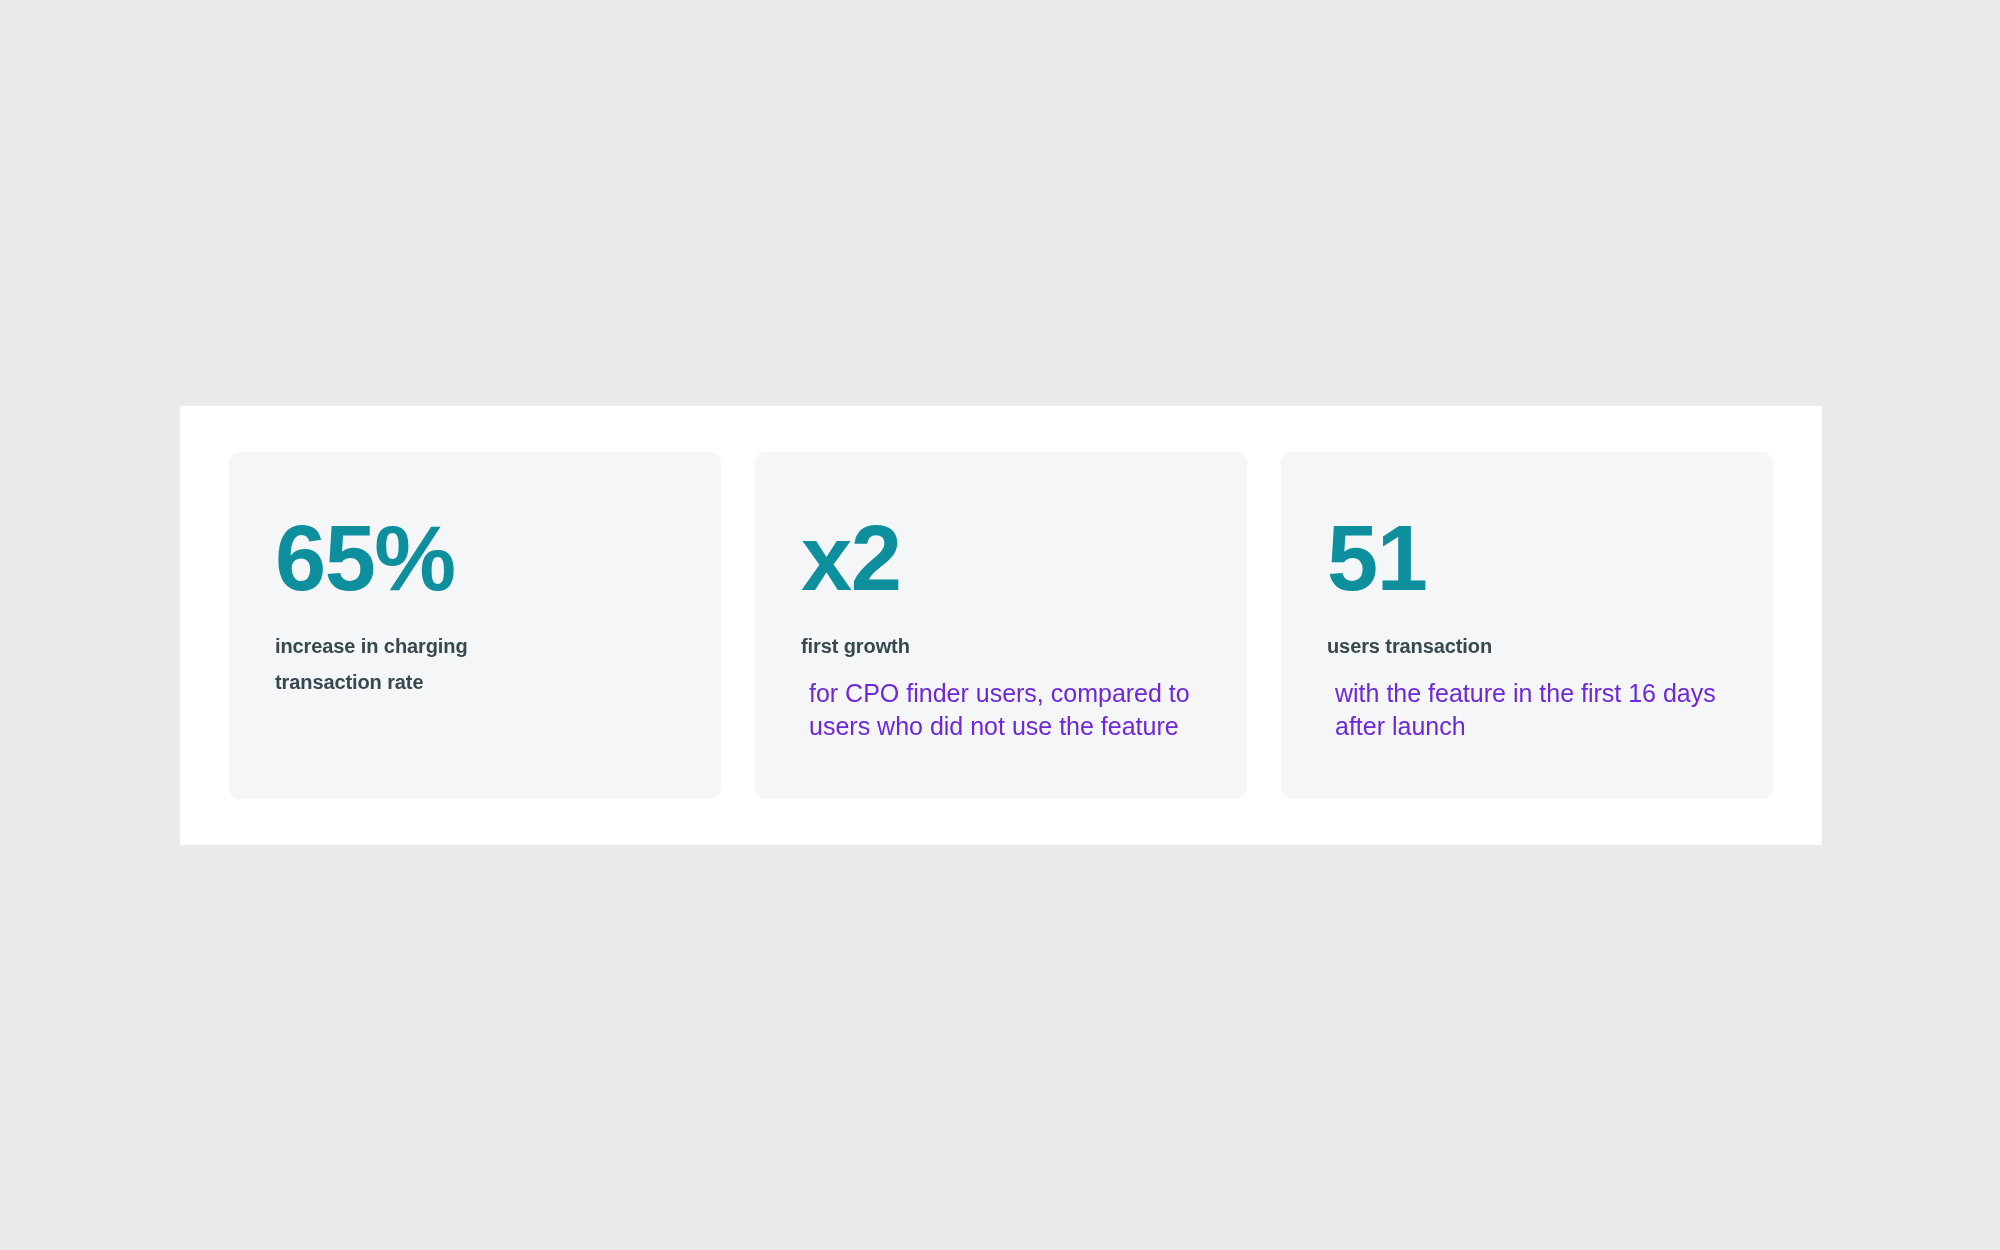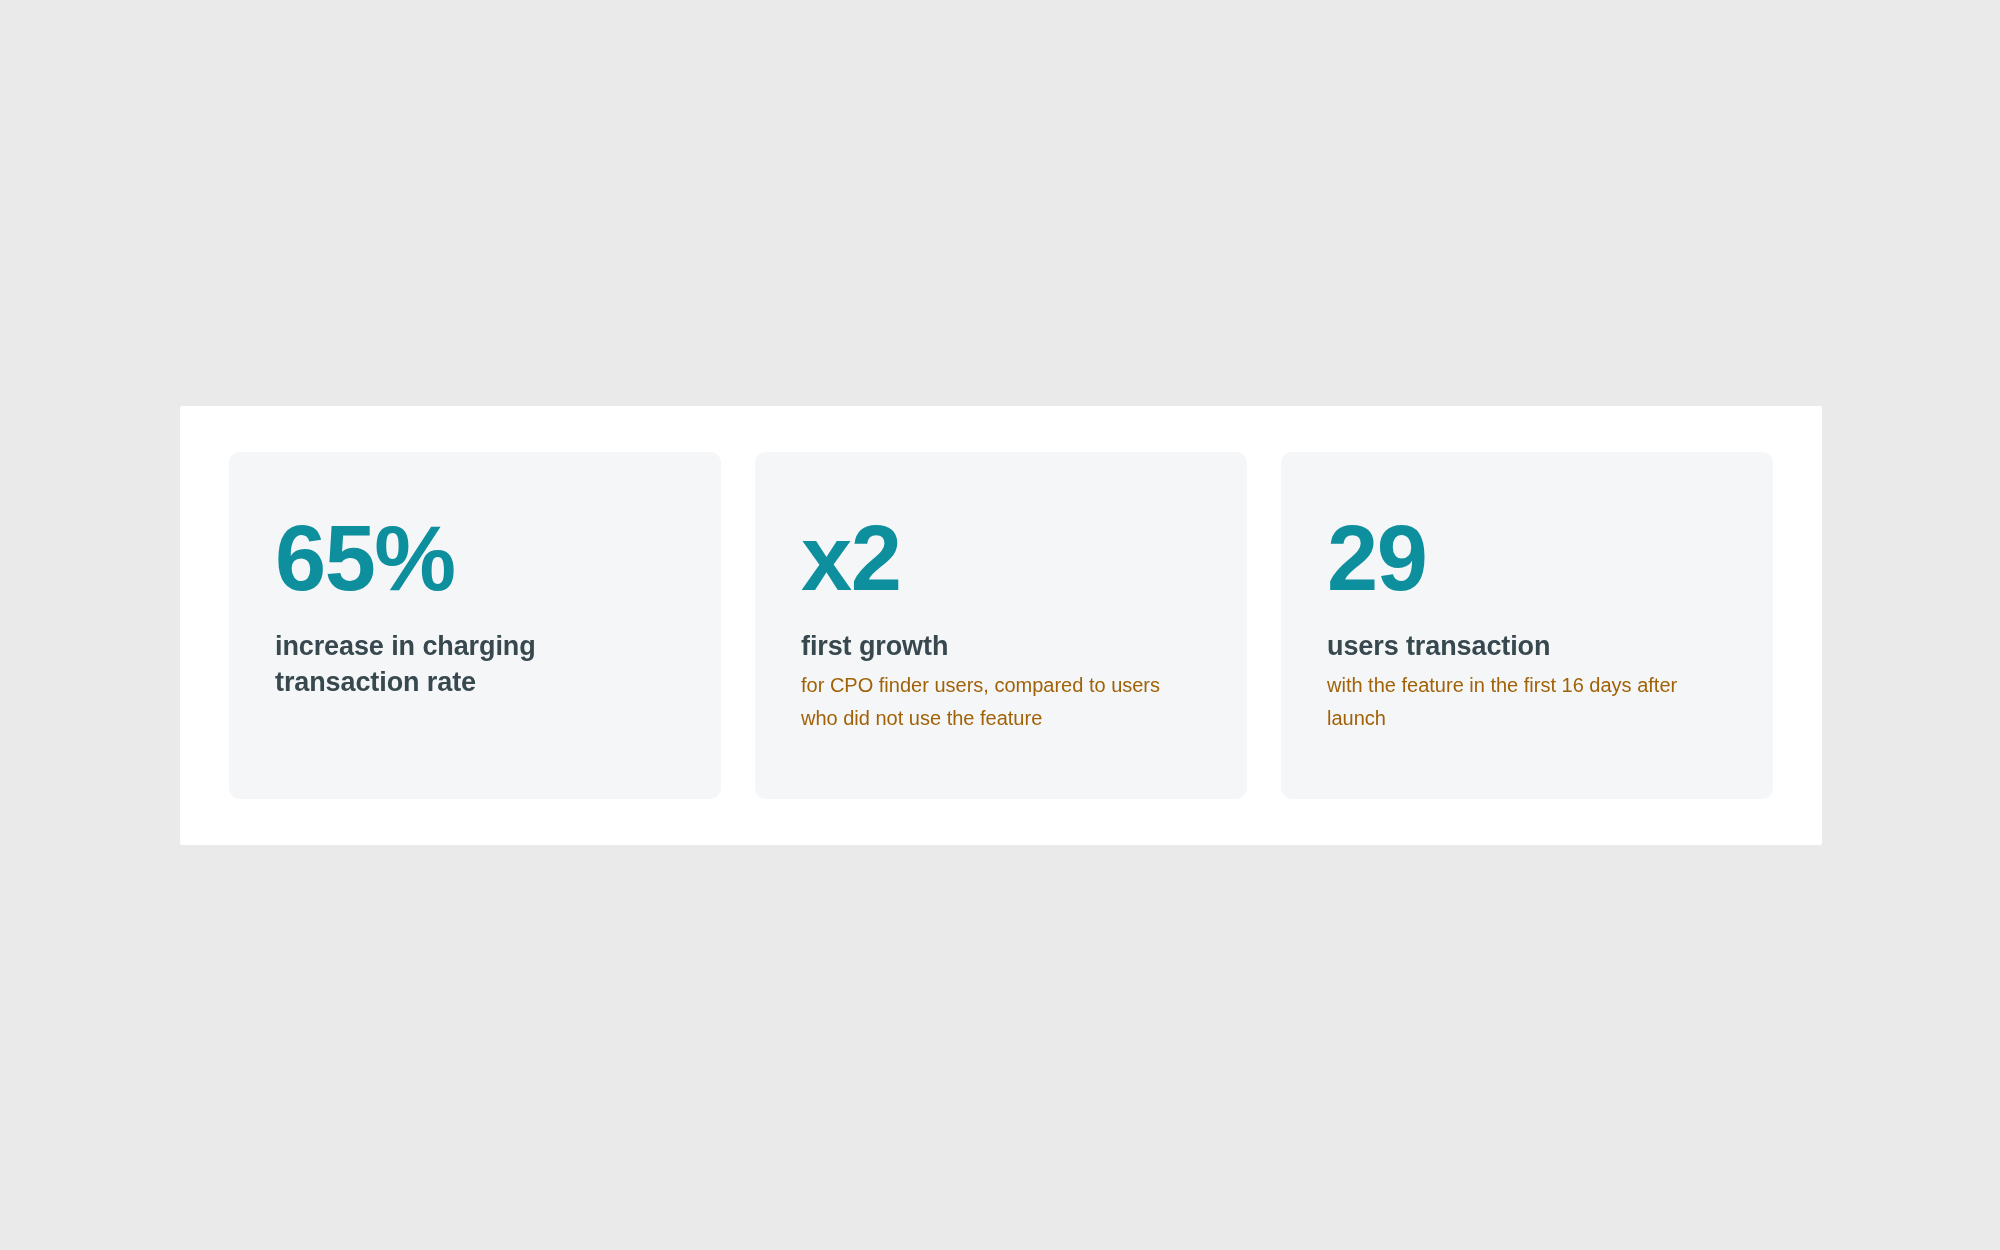--- a/index.html
+++ b/index.html
@@ -47,34 +47,34 @@
     font-size: 92px;
     line-height: 88px;
     font-weight: 700;
     letter-spacing: -1.5px;
     margin: 0 0 26px 0;
     white-space: nowrap;
   }
 
   .stat-heading {
     color: #37484f;
-    font-size: 27px;
+    font-size: 20px;
     line-height: 36px;
     font-weight: 700;
     letter-spacing: -0.1px;
     margin: 0 0 5px 0;
     max-width: 100%;
   }
 
   .stat-desc {
-    color: #a16207;
-    font-size: 20px;
+    color: #6d28d9;
+    font-size: 25px;
     line-height: 33px;
     font-weight: 400;
-    margin: 0;
+    margin: 8px;
     max-width: 100%;
   }
 
   #card-increase .stat-heading { max-width: 300px; }
   #card-increase .stat-desc    { max-width: 300px; }
   #card-growth   .stat-desc    { max-width: 390px; }
   #card-users    .stat-desc    { max-width: 390px; }
 </style>
 </head>
 <body>
@@ -86,18 +86,18 @@
     <div class="stat-heading">increase in charging transaction rate</div>
   </div>
 
   <div class="stat-card" id="card-growth">
     <div class="stat-value">x2</div>
     <div class="stat-heading">first growth</div>
     <div class="stat-desc">for CPO finder users, compared to users who did not use the feature</div>
   </div>
 
   <div class="stat-card" id="card-users">
-    <div class="stat-value">29</div>
+    <div class="stat-value">51</div>
     <div class="stat-heading">users transaction</div>
     <div class="stat-desc">with the feature in the first 16 days after launch</div>
   </div>
 
 </div>
 
 </body></html>

